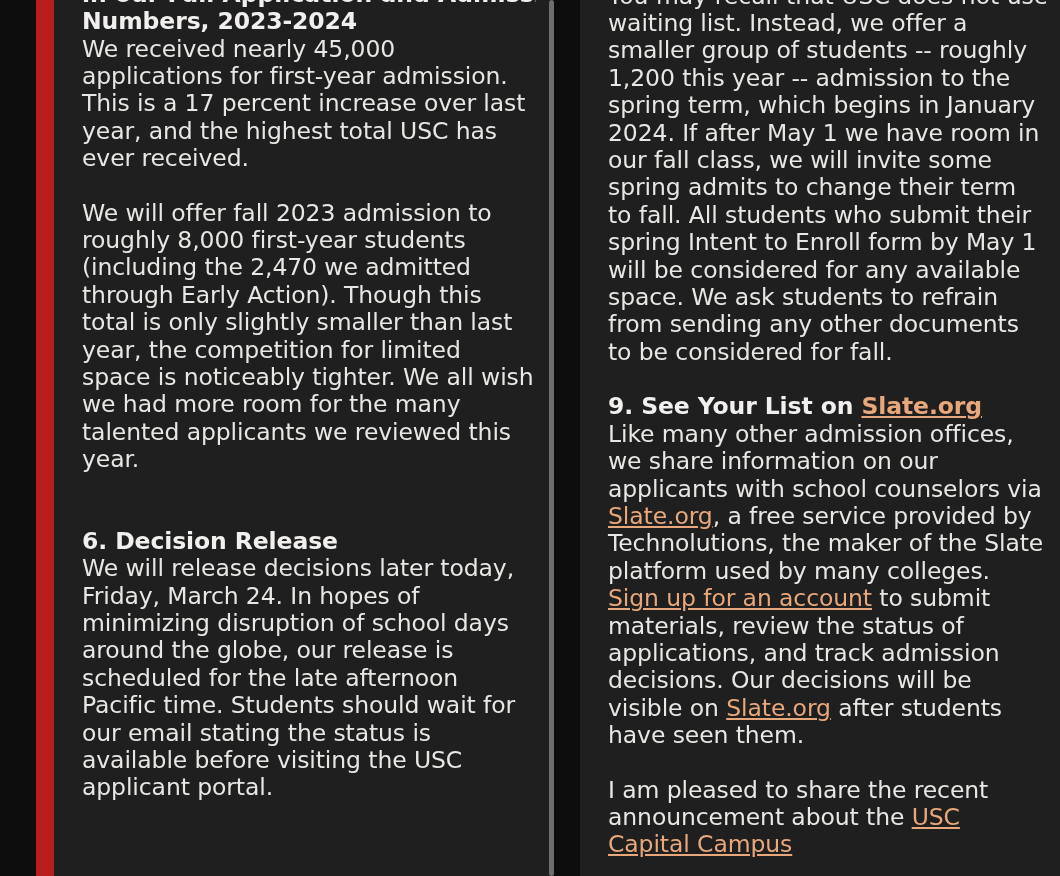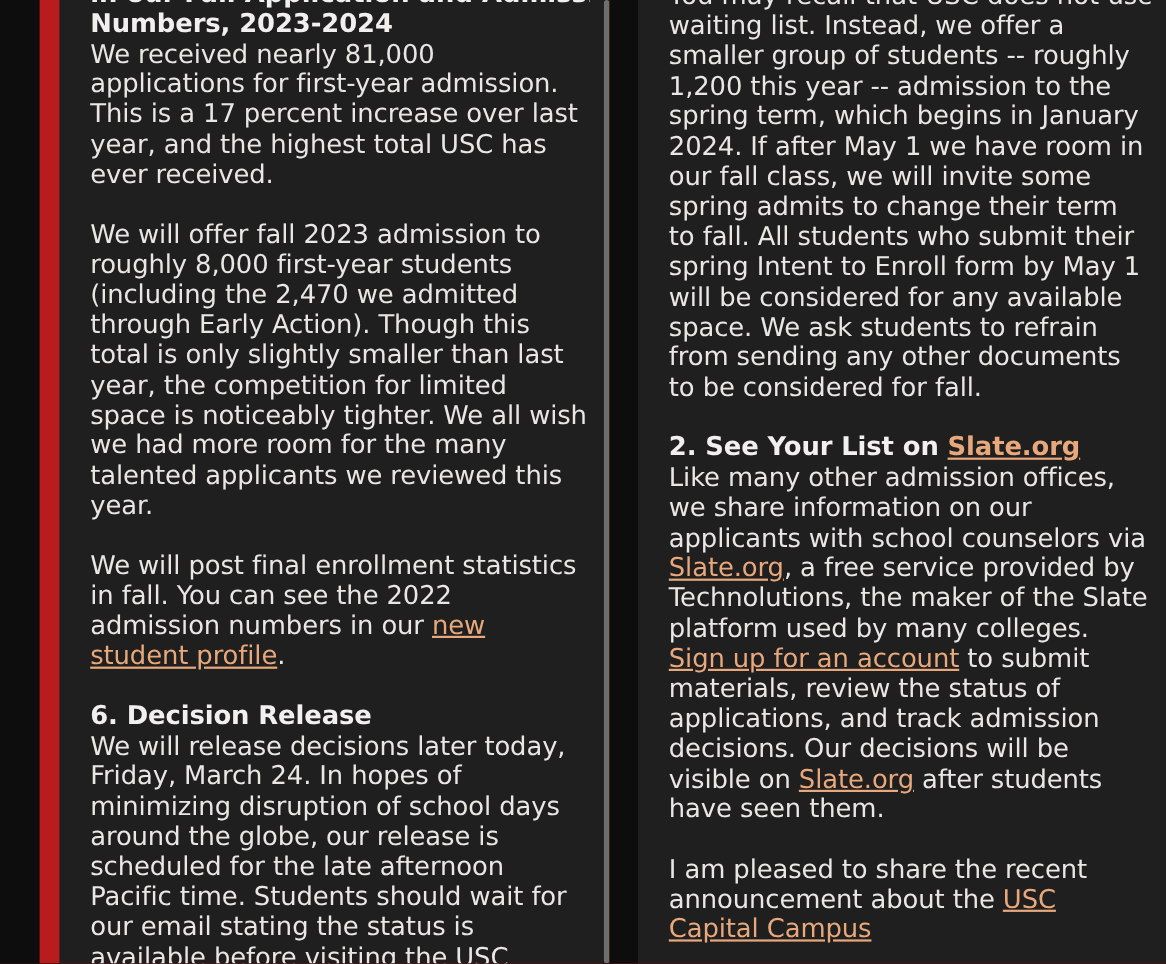--- a/index.html
+++ b/index.html
@@ -123,29 +123,28 @@
 
   <div class="column col-left">
     <div class="col-inner">
 
       <div class="cut-line">
         <span>in our Fall Application and Admission</span>
       </div>
 
       <h3 class="heading">Numbers, 2023-2024</h3>
 
-      <p class="para">We received nearly 81,000 applications for first-year admission. This is a 17 percent increase over last year, and the highest total USC has ever received.</p>
+      <p class="para">We received nearly 45,000 applications for first-year admission. This is a 17 percent increase over last year, and the highest total USC has ever received.</p>
 
       <div class="spacer"></div>
 
       <p class="para">We will offer fall 2023 admission to roughly 8,000 first-year students (including the 2,470 we admitted through Early Action). Though this total is only slightly smaller than last year, the competition for limited space is noticeably tighter. We all wish we had more room for the many talented applicants we reviewed this year.</p>
 
       <div class="spacer"></div>
 
-      <p class="para"><span>We will post final enrollment statistics in fall. You can see the 2022 admission numbers in our </span><a class="link" href="#">new student profile</a><span>.</span></p>
 
       <div class="spacer"></div>
 
       <h3 class="heading">6. Decision Release</h3>
 
       <p class="para">We will release decisions later today, Friday, March 24. In hopes of minimizing disruption of school days around the globe, our release is scheduled for the late afternoon Pacific time. Students should wait for our email stating the status is available before visiting the USC applicant portal.</p>
 
     </div>
     <div class="scrollbar" style="right:0;">
       <div class="scrollbar-thumb" style="top:0px; height:876px;"></div>
@@ -158,21 +157,21 @@
     <div class="col-inner">
 
       <div class="cut-line-r">
         <span>You may recall that USC does not use a</span>
       </div>
 
       <p class="para">waiting list. Instead, we offer a smaller group of students -- roughly 1,200 this year -- admission to the spring term, which begins in January 2024. If after May 1 we have room in our fall class, we will invite some spring admits to change their term to fall. All students who submit their spring Intent to Enroll form by May 1 will be considered for any available space. We ask students to refrain from sending any other documents to be considered for fall.</p>
 
       <div class="spacer"></div>
 
-      <h3 class="heading"><span>2. See Your List on </span><a class="link" href="#">Slate.org</a></h3>
+      <h3 class="heading"><span>9. See Your List on </span><a class="link" href="#">Slate.org</a></h3>
 
       <p class="para"><span>Like many other admission offices, we share information on our applicants with school counselors via </span><a class="link" href="#">Slate.org</a><span>, a free service provided by Technolutions, the maker of the Slate platform used by many colleges. </span><a class="link" href="#">Sign up for an account</a><span> to submit materials, review the status of applications, and track admission decisions. Our decisions will be visible on </span><a class="link" href="#">Slate.org</a><span> after students have seen them.</span></p>
 
       <div class="spacer"></div>
 
 
       <p class="para"><span>I am pleased to share the recent announcement about the </span><a class="link" href="#">USC Capital Campus</a></p>
 
     </div>
   </div>

